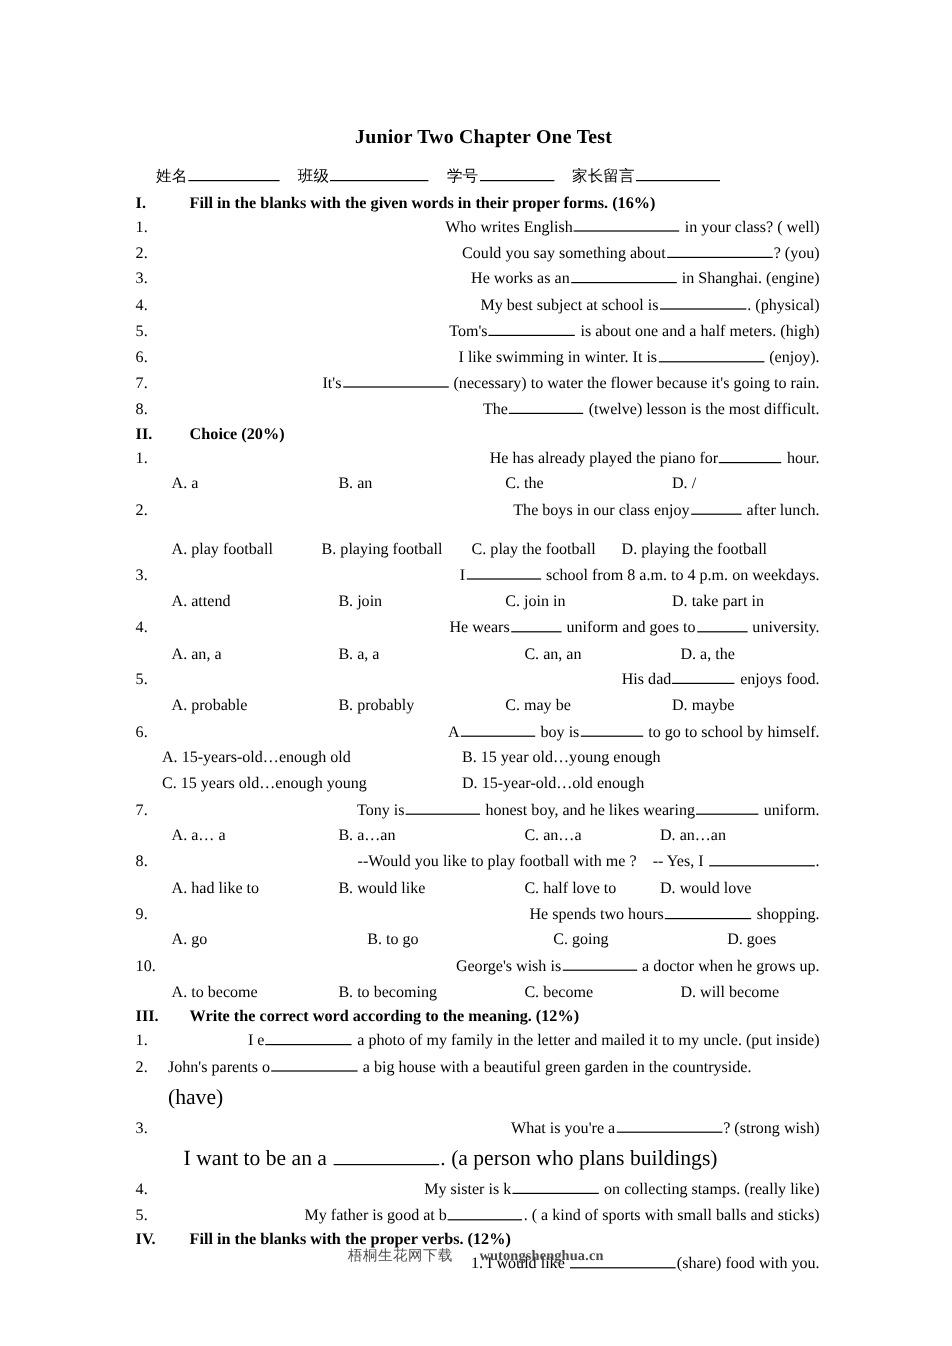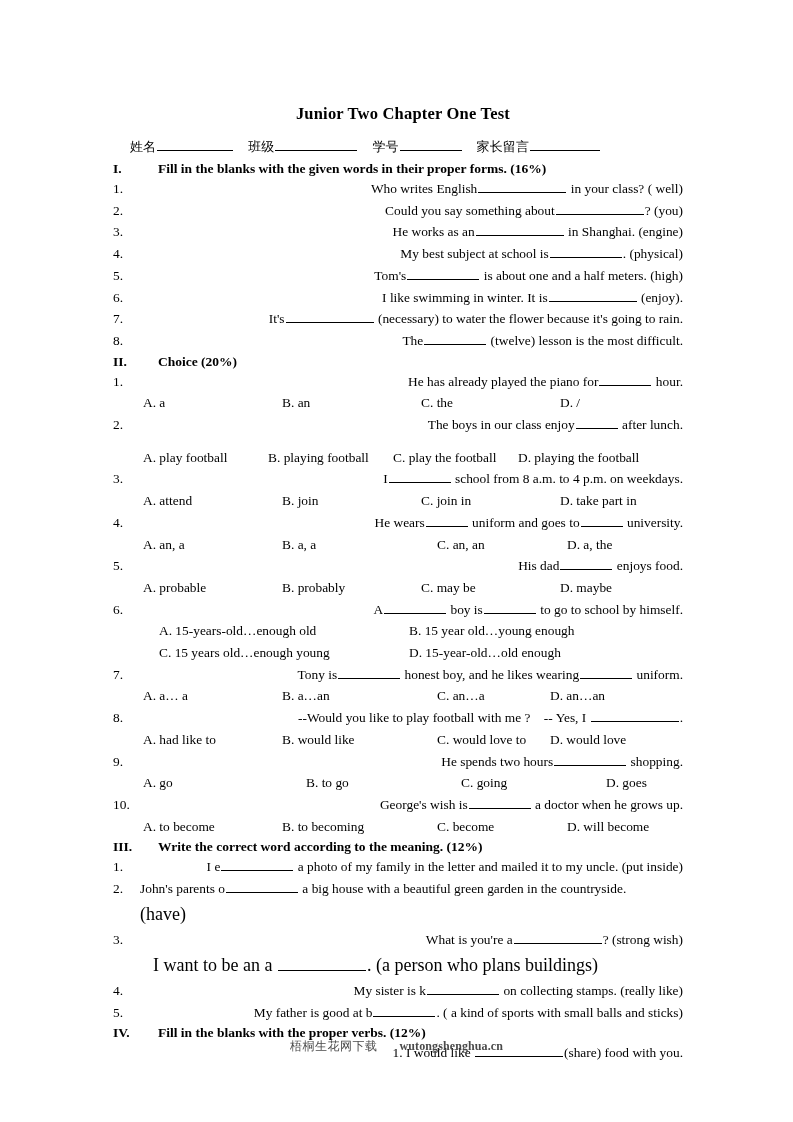--- a/index.html
+++ b/index.html
@@ -116,21 +116,21 @@
 
   
   .opts.cols4 .opt { flex: 0 0 139px; }
   .opts.cols4b .opt { flex: 0 0 125px; margin-top: 11px; }
   .opts.cols4c .opt:nth-child(1) { flex: 0 0 139px; }
   .opts.cols4c .opt:nth-child(2) { flex: 0 0 155px; }
   .opts.cols4c .opt:nth-child(3) { flex: 0 0 130px; }
   .opts.cols4d .opt:nth-child(1) { flex: 0 0 139px; }
   .opts.cols4d .opt:nth-child(2) { flex: 0 0 155px; margin-left: 24px; }
   .opts.cols4d .opt:nth-child(3) { flex: 0 0 145px; }
-  .opts.cols2 { padding-left: 22px; justify-content: center; }
+  .opts.cols2 { padding-left: 22px; }
   .opts.cols2 .opt { flex: 0 0 250px; }
   .opts.tight .opt:nth-child(1) { flex: 0 0 139px; }
   .opts.tight .opt:nth-child(2) { flex: 0 0 155px; }
   .opts.tight .opt:nth-child(3) { flex: 0 0 113px; }
 
   
   .q.justify { white-space: normal; }
   .q.justify .q-text {
     text-align: justify;
     text-justify: inter-word;
@@ -305,21 +305,21 @@
       <span class="opt">D. an…an</span>
     </div>
 
     <div class="q">
       <span class="q-num">8.</span>
       <span class="q-text"><span>--Would you like to play football with me ?</span>&nbsp;&nbsp;&nbsp; <span>-- Yes, I</span> <span class="blank b-xl"></span><span>.</span></span>
     </div>
     <div class="opts tight">
       <span class="opt">A. had like to</span>
       <span class="opt">B. would like</span>
-      <span class="opt">C. would love to</span>
+      <span class="opt">C. half love to</span>
       <span class="opt">D. would love</span>
     </div>
 
     <div class="q">
       <span class="q-num">9.</span>
       <span class="q-text"><span>He spends two hours</span><span class="blank b-l"></span> <span>shopping.</span></span>
     </div>
     <div class="opts cols4d">
       <span class="opt">A. go</span>
       <span class="opt">B. to go</span>

